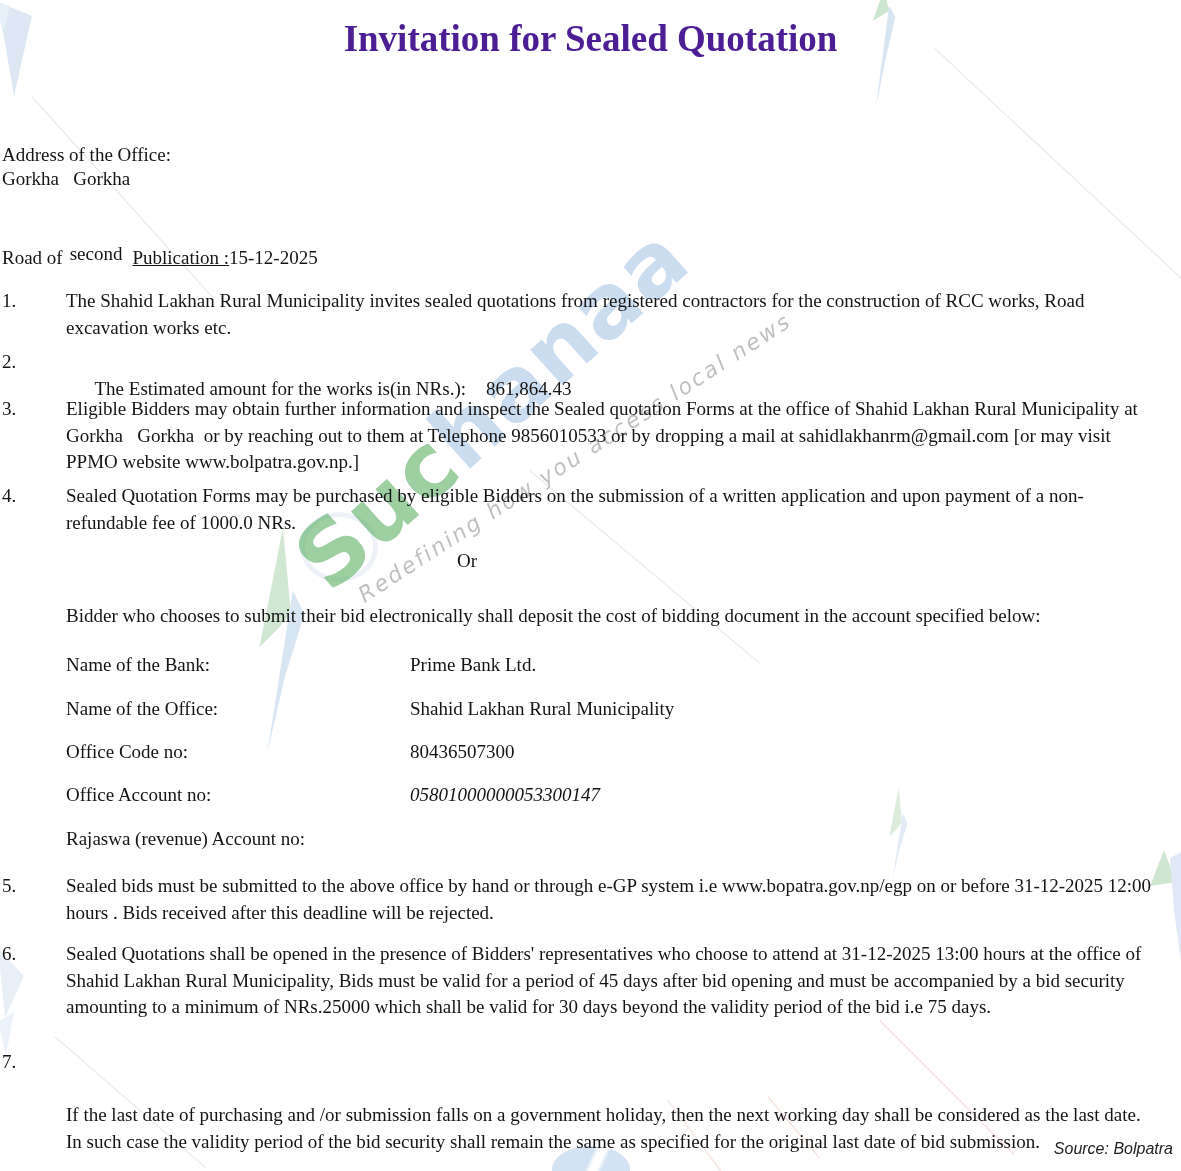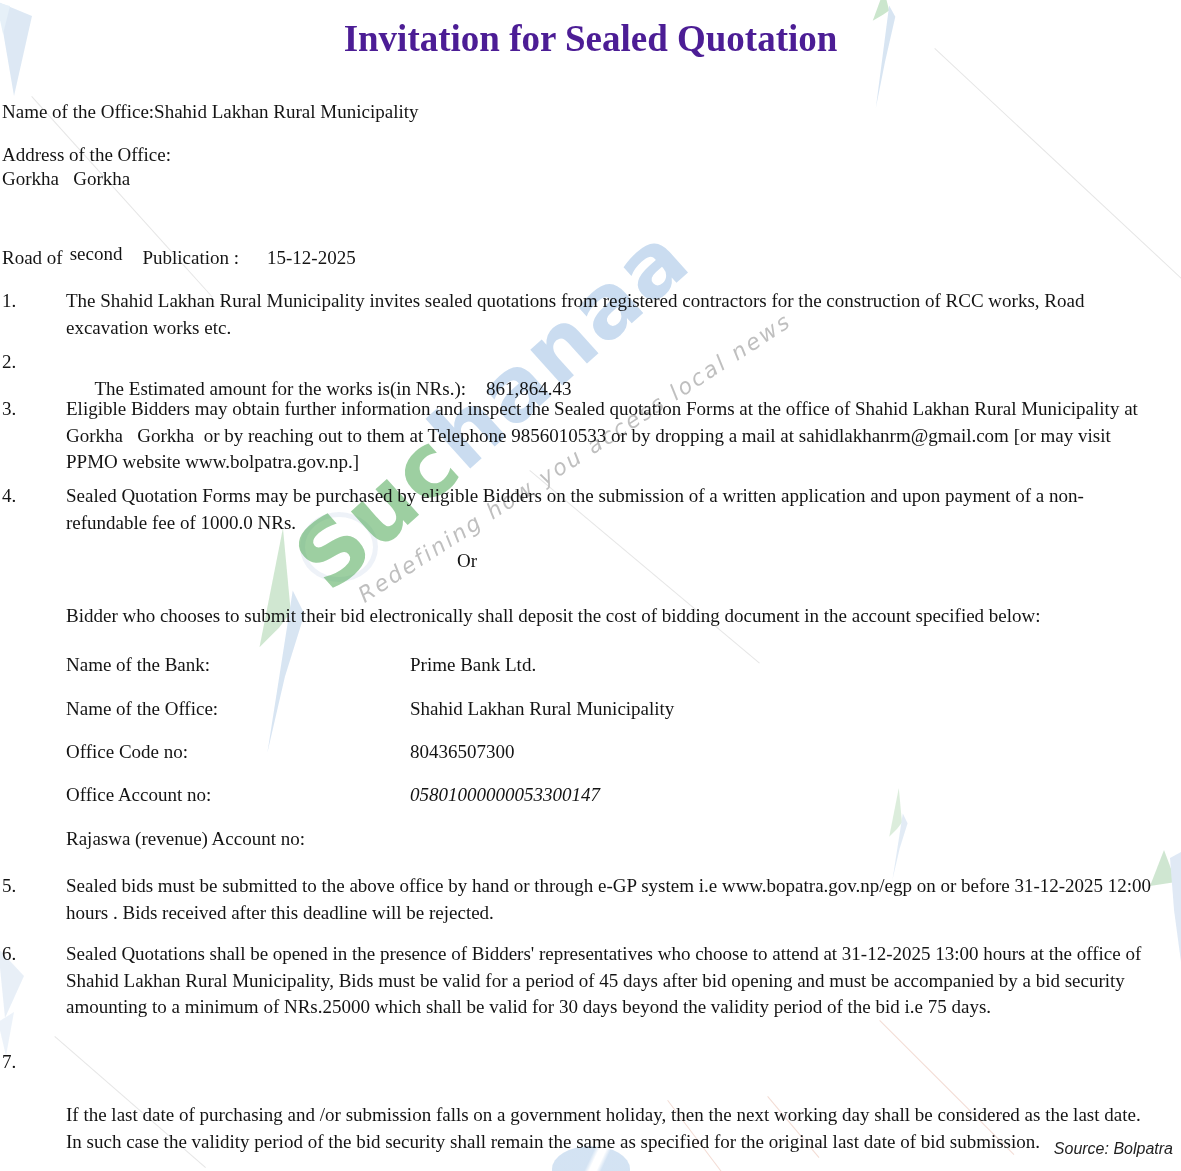--- a/index.html
+++ b/index.html
@@ -13,22 +13,22 @@
   .title {
     left:0; top:-6px; width:100%; text-align:center;
     font-size:37px; font-weight:bold; line-height:40px; color:#4c1d95;
   }
   .item { display:flex; }
   .item .no { flex:0 0 64px; width:64px; }
   .item .txt { width:1092px; position:relative; }
   .amount { margin-left:20px; }
   .vat-note { position:absolute; right:14px; top:5px; white-space:nowrap; }
   .raised { position:relative; top:-4px; margin-left:7px; }
-  .datelabel { margin-left:20px; }
-  .dateval { margin-left:28px; }
+  .datelabel { margin-left:10px;text-decoration:underline; }
+  .dateval { }
   .orline { left:2px; top:548px; width:930px; text-align:center; }
   .bank-label { left:66px; width:340px; }
   .bank-value { left:410px; width:720px; }
   .footer {
     right:8px; top:1140px; font-family:"Liberation Sans", sans-serif;
     font-style:italic; font-size:16px; color:#222;
   }
   
   .wm { inset:0; pointer-events:none; }
   .brand {
@@ -108,21 +108,20 @@
 
     <div class="abs blob"></div>
 
     <div class="abs brand"><span class="g">Suc</span><span class="b">hanaa</span></div>
 
     <div class="abs tagline">Redefining how you access local news</div>
   </div>
 
   <h1 class="abs title">Invitation for Sealed Quotation</h1>
 
-  <div class="abs t" style="left:2px; top:99px;">Name of the Office:Shahid Lakhan Rural Municipality</div>
 
   <div class="abs t" style="left:2px; top:142px;">Address of the Office:</div>
   <div class="abs t" style="left:2px; top:166px;">Gorkha   Gorkha</div>
 
 
   <div class="abs t" style="left:2px; top:245px;"><span>Road of</span><span class="raised">second</span><span class="datelabel">Publication :</span><span class="dateval">15-12-2025</span></div>
 
   <div class="abs t item" style="left:2px; top:288px;">
     <span class="no">1.</span>
     <div class="txt">The Shahid Lakhan Rural Municipality invites sealed quotations from registered contractors for the construction of RCC works, Road excavation works etc.</div>

